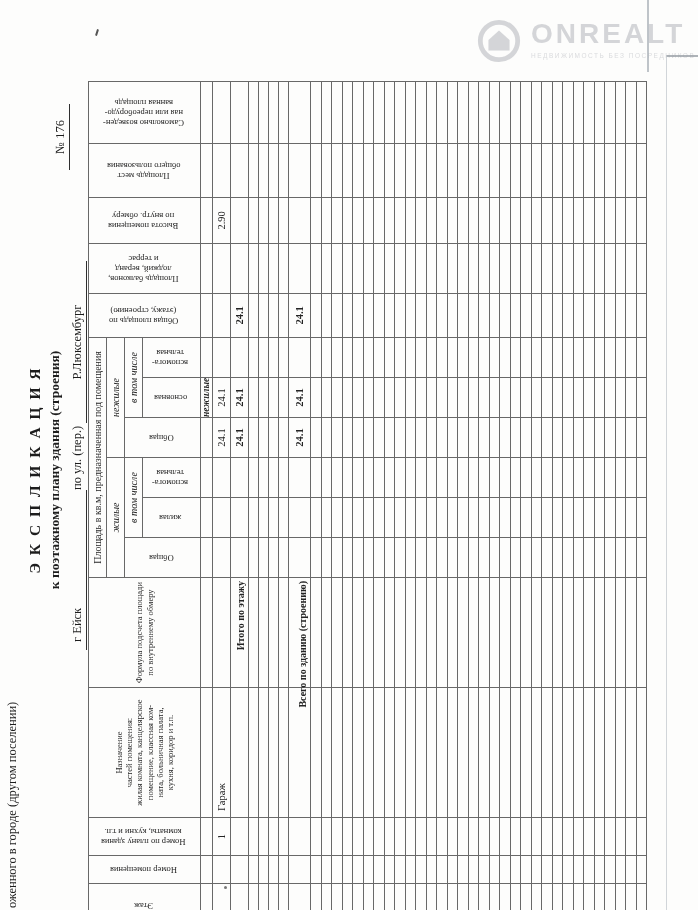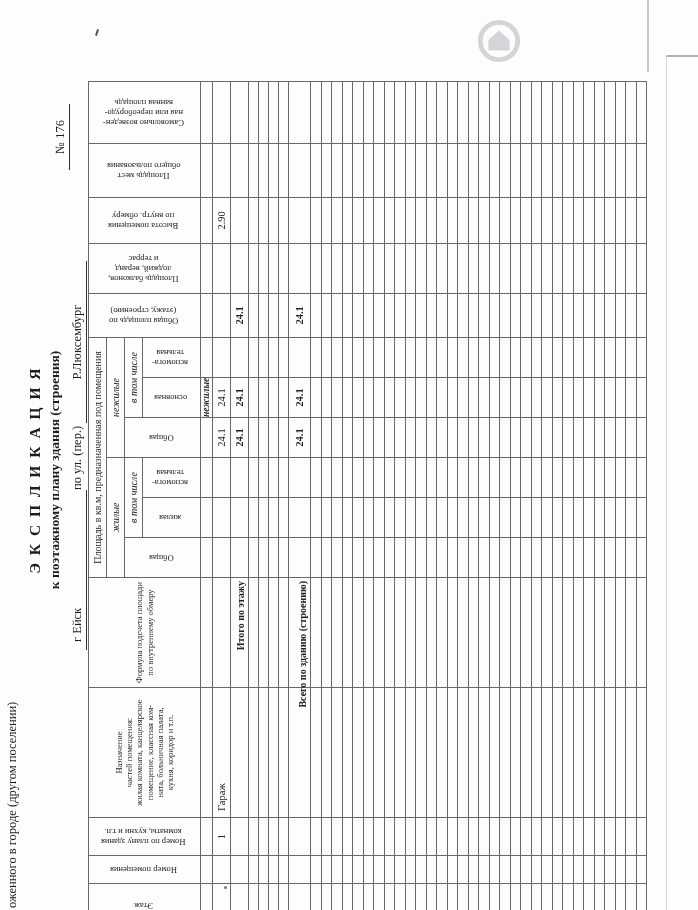--- a/index.html
+++ b/index.html
@@ -884,20 +884,24 @@
     </div>
   </div>
 
   <div class="wm">
     <span>
       <svg width="46" height="46" viewBox="0 0 48 48">
         <circle cx="24" cy="24" r="19.5" fill="none" stroke="rgba(185,187,192,0.6)" stroke-width="5"></circle>
         <path d="M24 13 L35 23 L35 34 L13 34 L13 23 Z" fill="rgba(185,187,192,0.6)"></path>
       </svg>
     </span>
+    <span class="wm-text">
+      <span class="wm-brand">ONREALT</span>
+      <span class="wm-tag">НЕДВИЖИМОСТЬ БЕЗ ПОСРЕДНИКОВ</span>
+    </span>
   </div>
 
   <div class="edge-v1"></div>
   <div class="edge-h1"></div>
   <div class="edge-v2"></div>
   <div class="speck1"></div>
   <div class="speck2"></div>
 
 </div>
 

